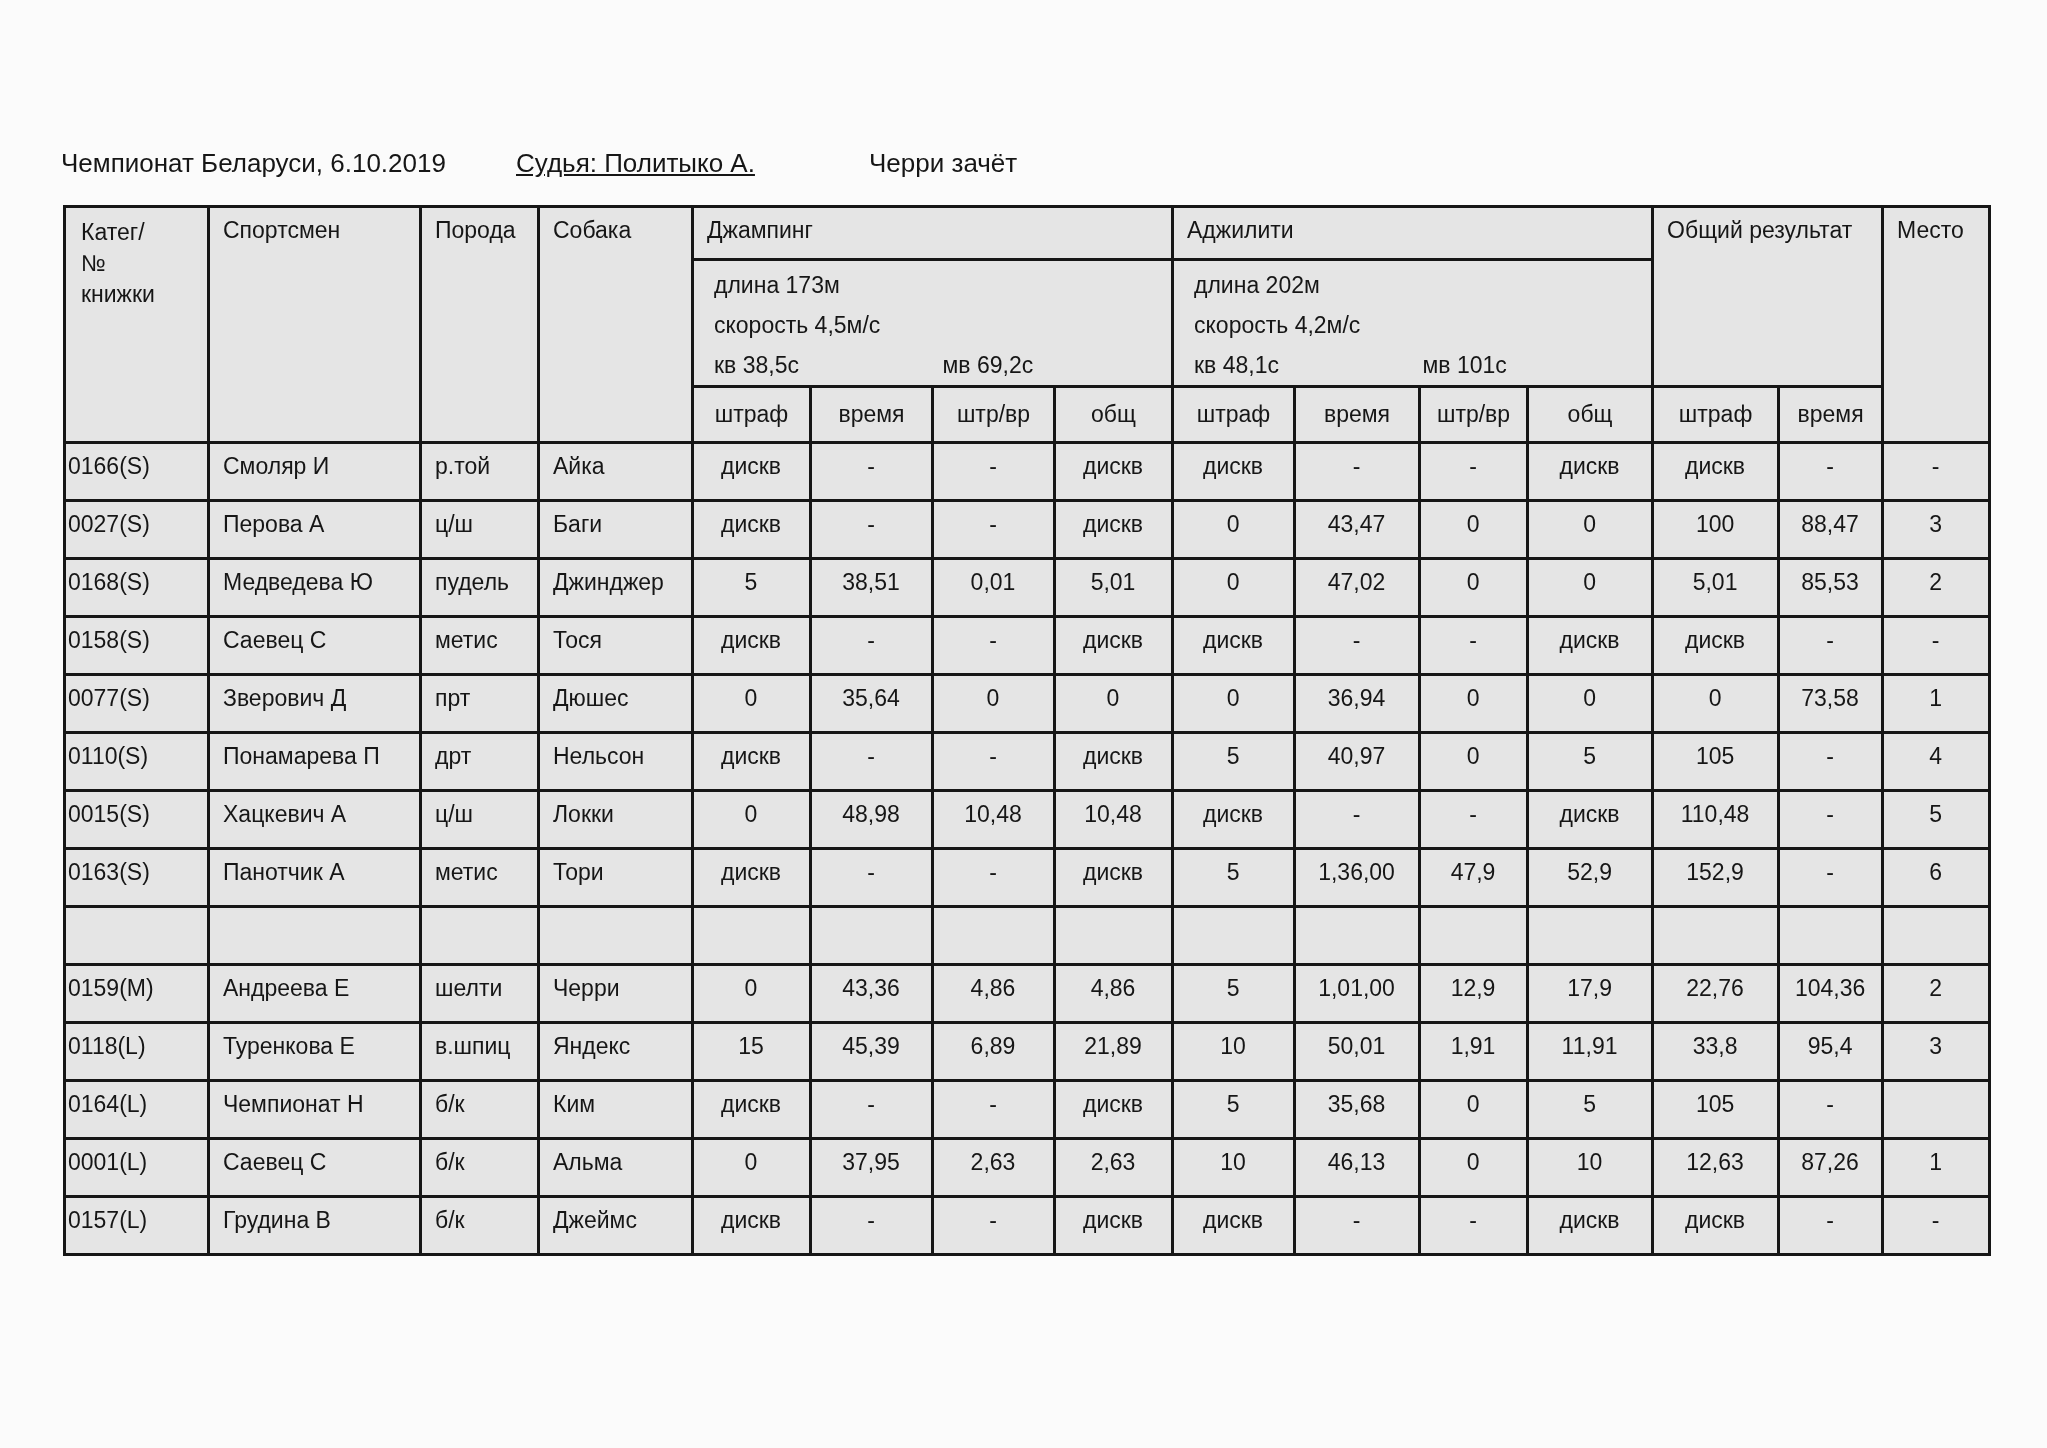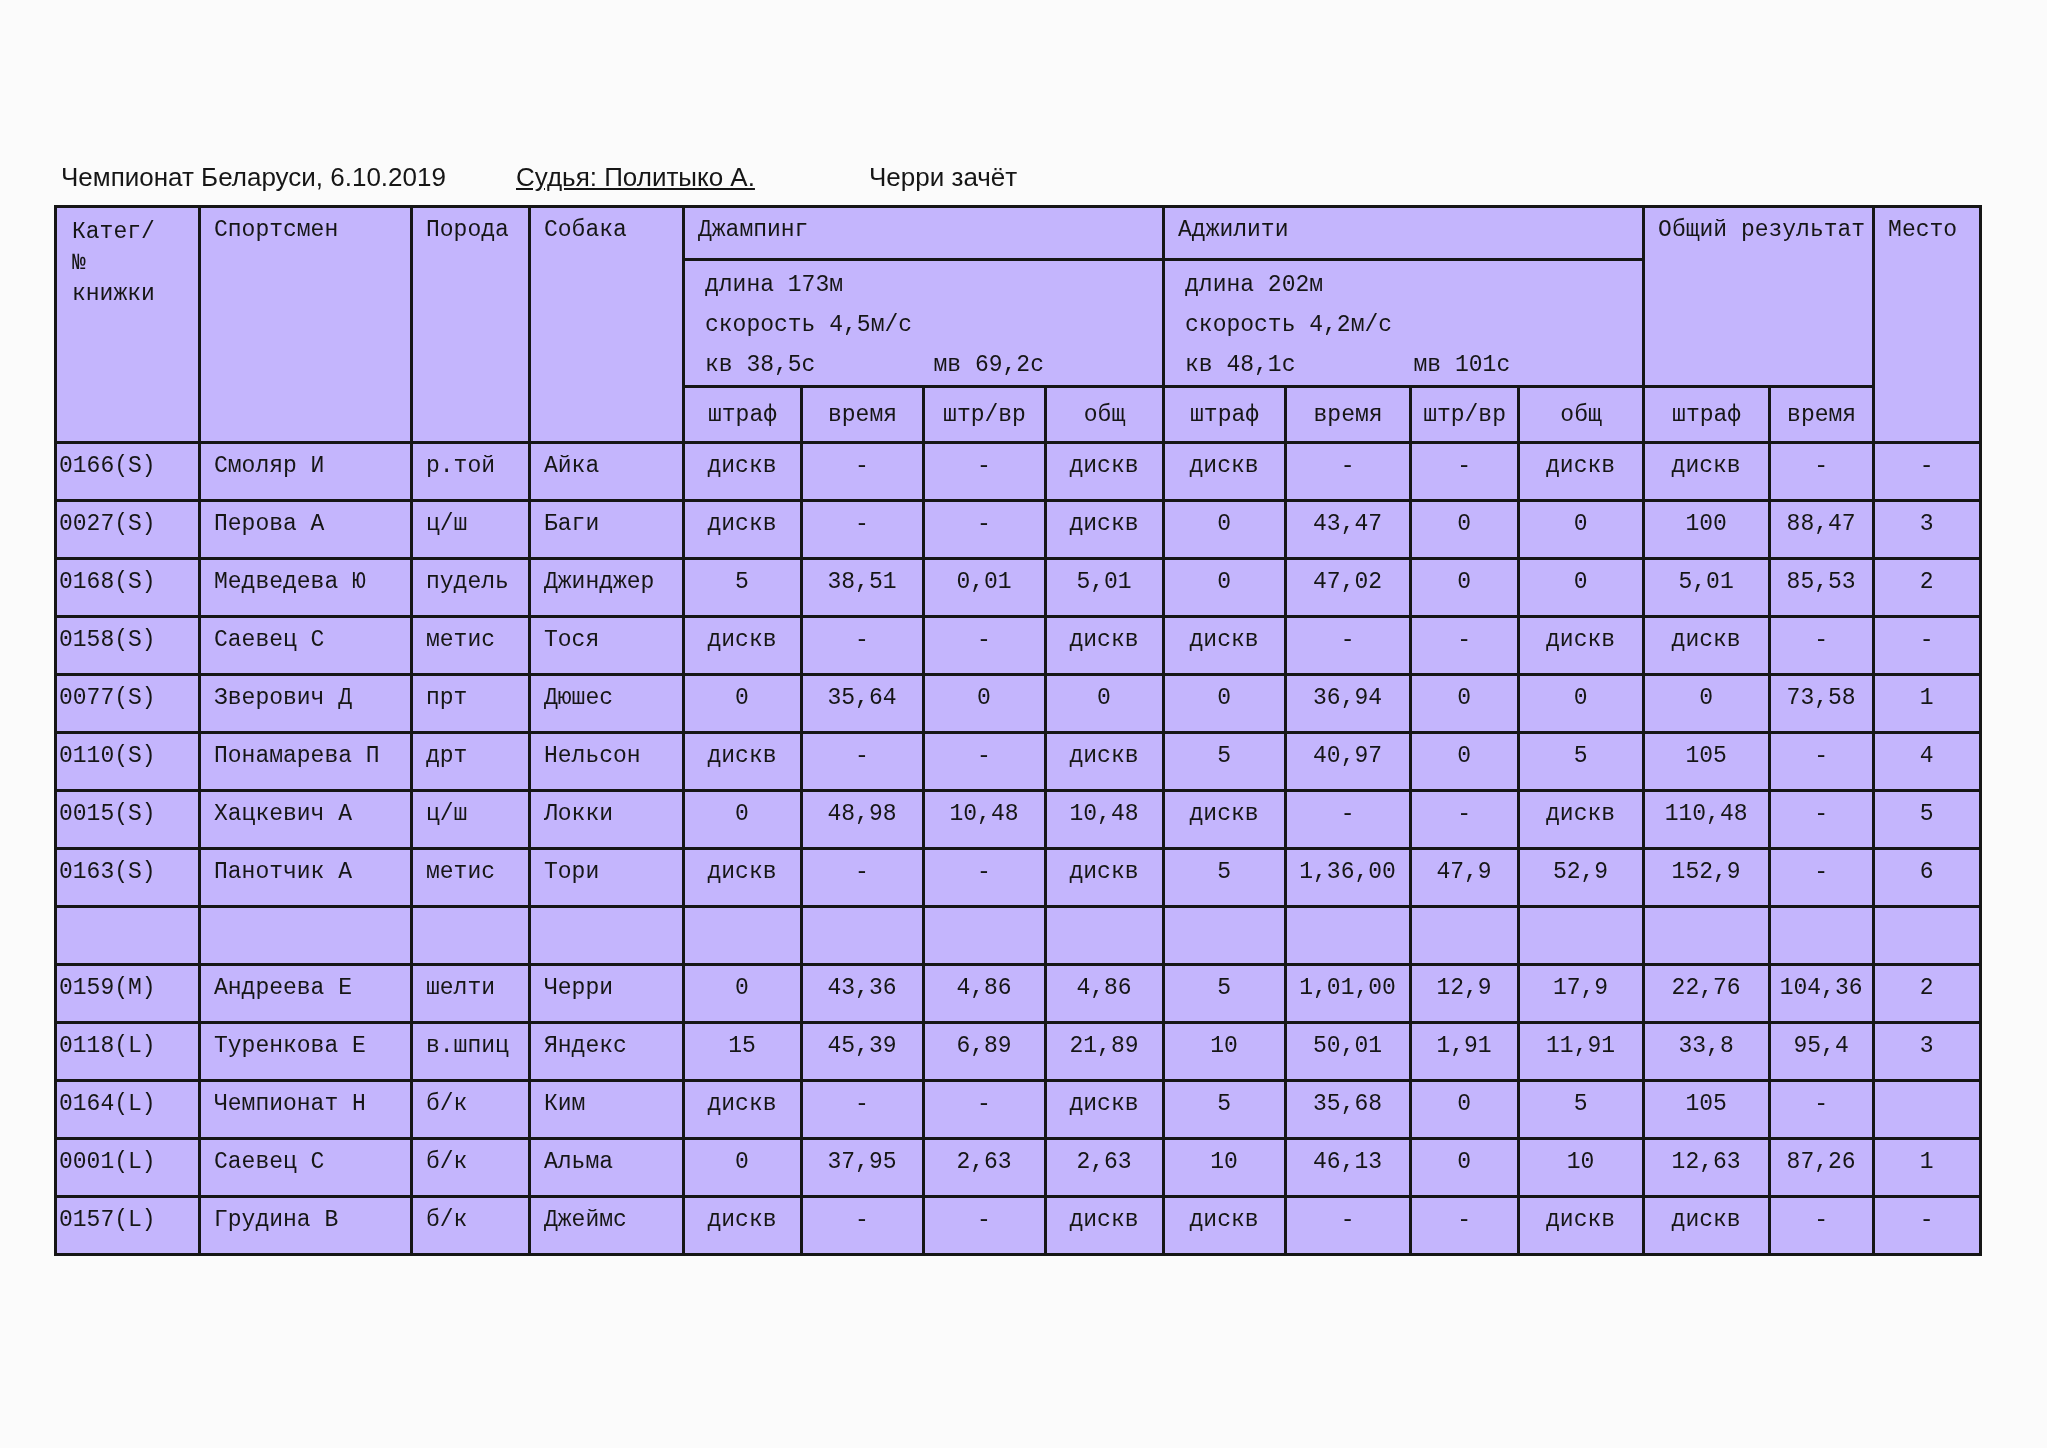--- a/index.html
+++ b/index.html
@@ -2,28 +2,28 @@
 <html lang="ru"><head>
 <meta charset="utf-8">
 <style>
   html,body{margin:0;padding:0;}
   body{
     width:2047px;height:1448px;position:relative;
     background:#fbfbfb;color:#161616;
     font-family:"Liberation Sans","DejaVu Sans",sans-serif;
     overflow:hidden;
   }
-  .doc-title{position:absolute;top:148px;font-size:26px;white-space:nowrap;margin-top:14px;}
+  .doc-title{position:absolute;top:148px;font-size:26px;white-space:nowrap;}
   #t-main{left:61px;}
   #t-judge{left:516px;text-decoration:underline;}
   #t-type{left:869px;}
 
   table.results{
-    position:absolute;left:54px;top:205px;width:1925px;
-    border-collapse:collapse;table-layout:fixed;background:#c4b5fd;font-family:Liberation Mono, monospace;
+    position:absolute;left:63px;top:205px;width:1925px;
+    border-collapse:collapse;table-layout:fixed;background:#e5e5e5;
   }
   .results td,.results th{
     border:3px solid #161616;
     font-weight:400;font-size:23px;color:#161616;
     box-sizing:border-box;overflow:hidden;white-space:nowrap;
   }
   
   .results th.h{
     text-align:left;vertical-align:top;
     padding:9px 0 0 13px;height:53px;

